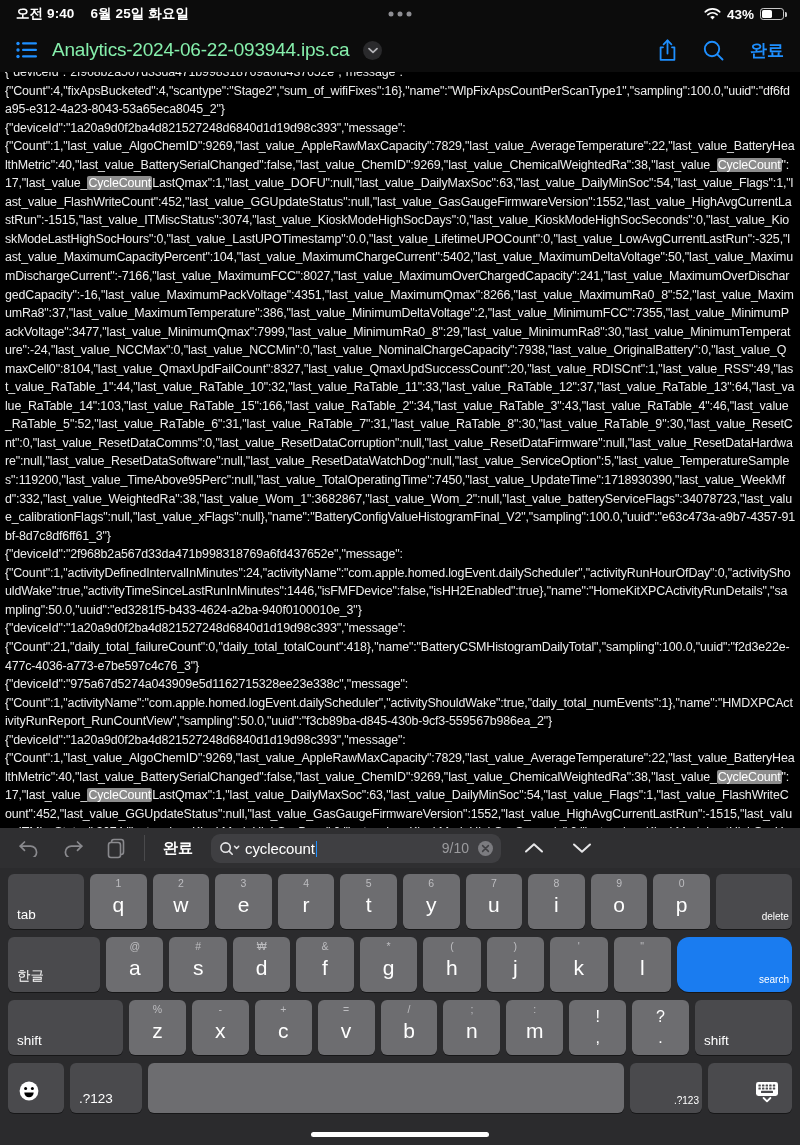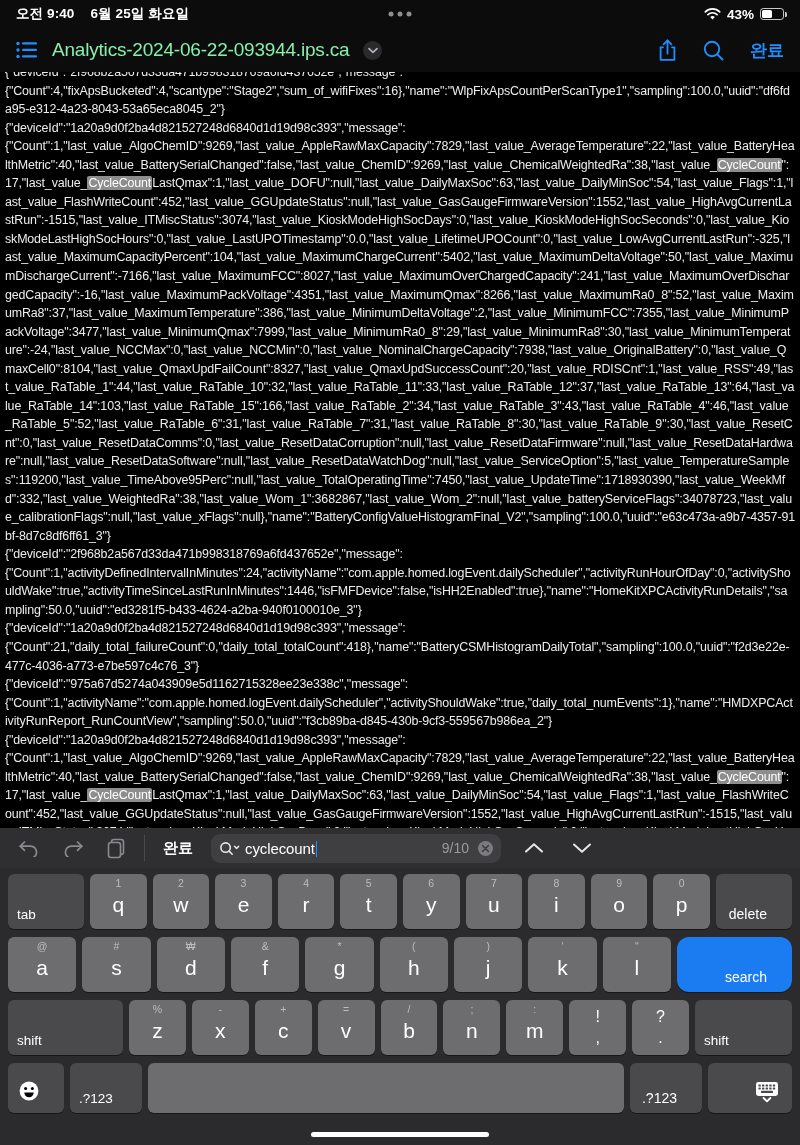--- a/index.html
+++ b/index.html
@@ -103,21 +103,21 @@
     box-shadow:0 1px 0 rgba(0,0,0,.45);
   }
   .key .sup{
     position:absolute; top:3px; left:50%; transform:translateX(-50%);
     font-size:10.5px; color:#bdbdc0;
   }
   .key .main{ margin-top:7px; font-size:21px; font-weight:400;}
   .key.dark{ background:#4a4a4d; }
   .key.blue{ background:#1a7cf0;border-radius:12px; }
   .lbl-bl{ position:absolute; bottom:7px; left:9px; font-size:13.5px; }
-  .lbl-br{ position:absolute; bottom:7px; right:25px; font-size:14px; }
+  .lbl-br{ position:absolute; bottom:7px; right:3px; font-size:10px; }
   .key.dual{ font-size:17px; }
   .key.dual .top{ position:absolute; top:8px; left:50%;transform:translateX(-50%); font-size:16px;}
   .key.dual .bot{ position:absolute; bottom:8px; left:50%;transform:translateX(-50%); font-size:16px;}
   .k-tab{ flex:0 0 76px; }
   .k-del{ flex:0 0 76px; }
   .k-han{ flex:0 0 92px; }
   .k-search{ flex:0 0 115px; }
   .k-shift-l{ flex:0 0 115px; }
   .k-shift-r{ flex:0 0 97px; }
   .k-emoji{ flex:0 0 56px; }
@@ -298,20 +298,23 @@
         </div>
         <div class="key">
           <span class="sup">0</span>
           <span class="main">p</span>
         </div>
         <div class="key dark k-del">
           <span class="lbl-br">delete</span>
         </div>
       </div>
     <div class="krow" id="krow2">
+        <div class="key dark k-han">
+          <span class="lbl-bl">한글</span>
+        </div>
         <div class="key">
           <span class="sup">@</span>
           <span class="main">a</span>
         </div>
         <div class="key">
           <span class="sup">#</span>
           <span class="main">s</span>
         </div>
         <div class="key">
           <span class="sup">₩</span>

